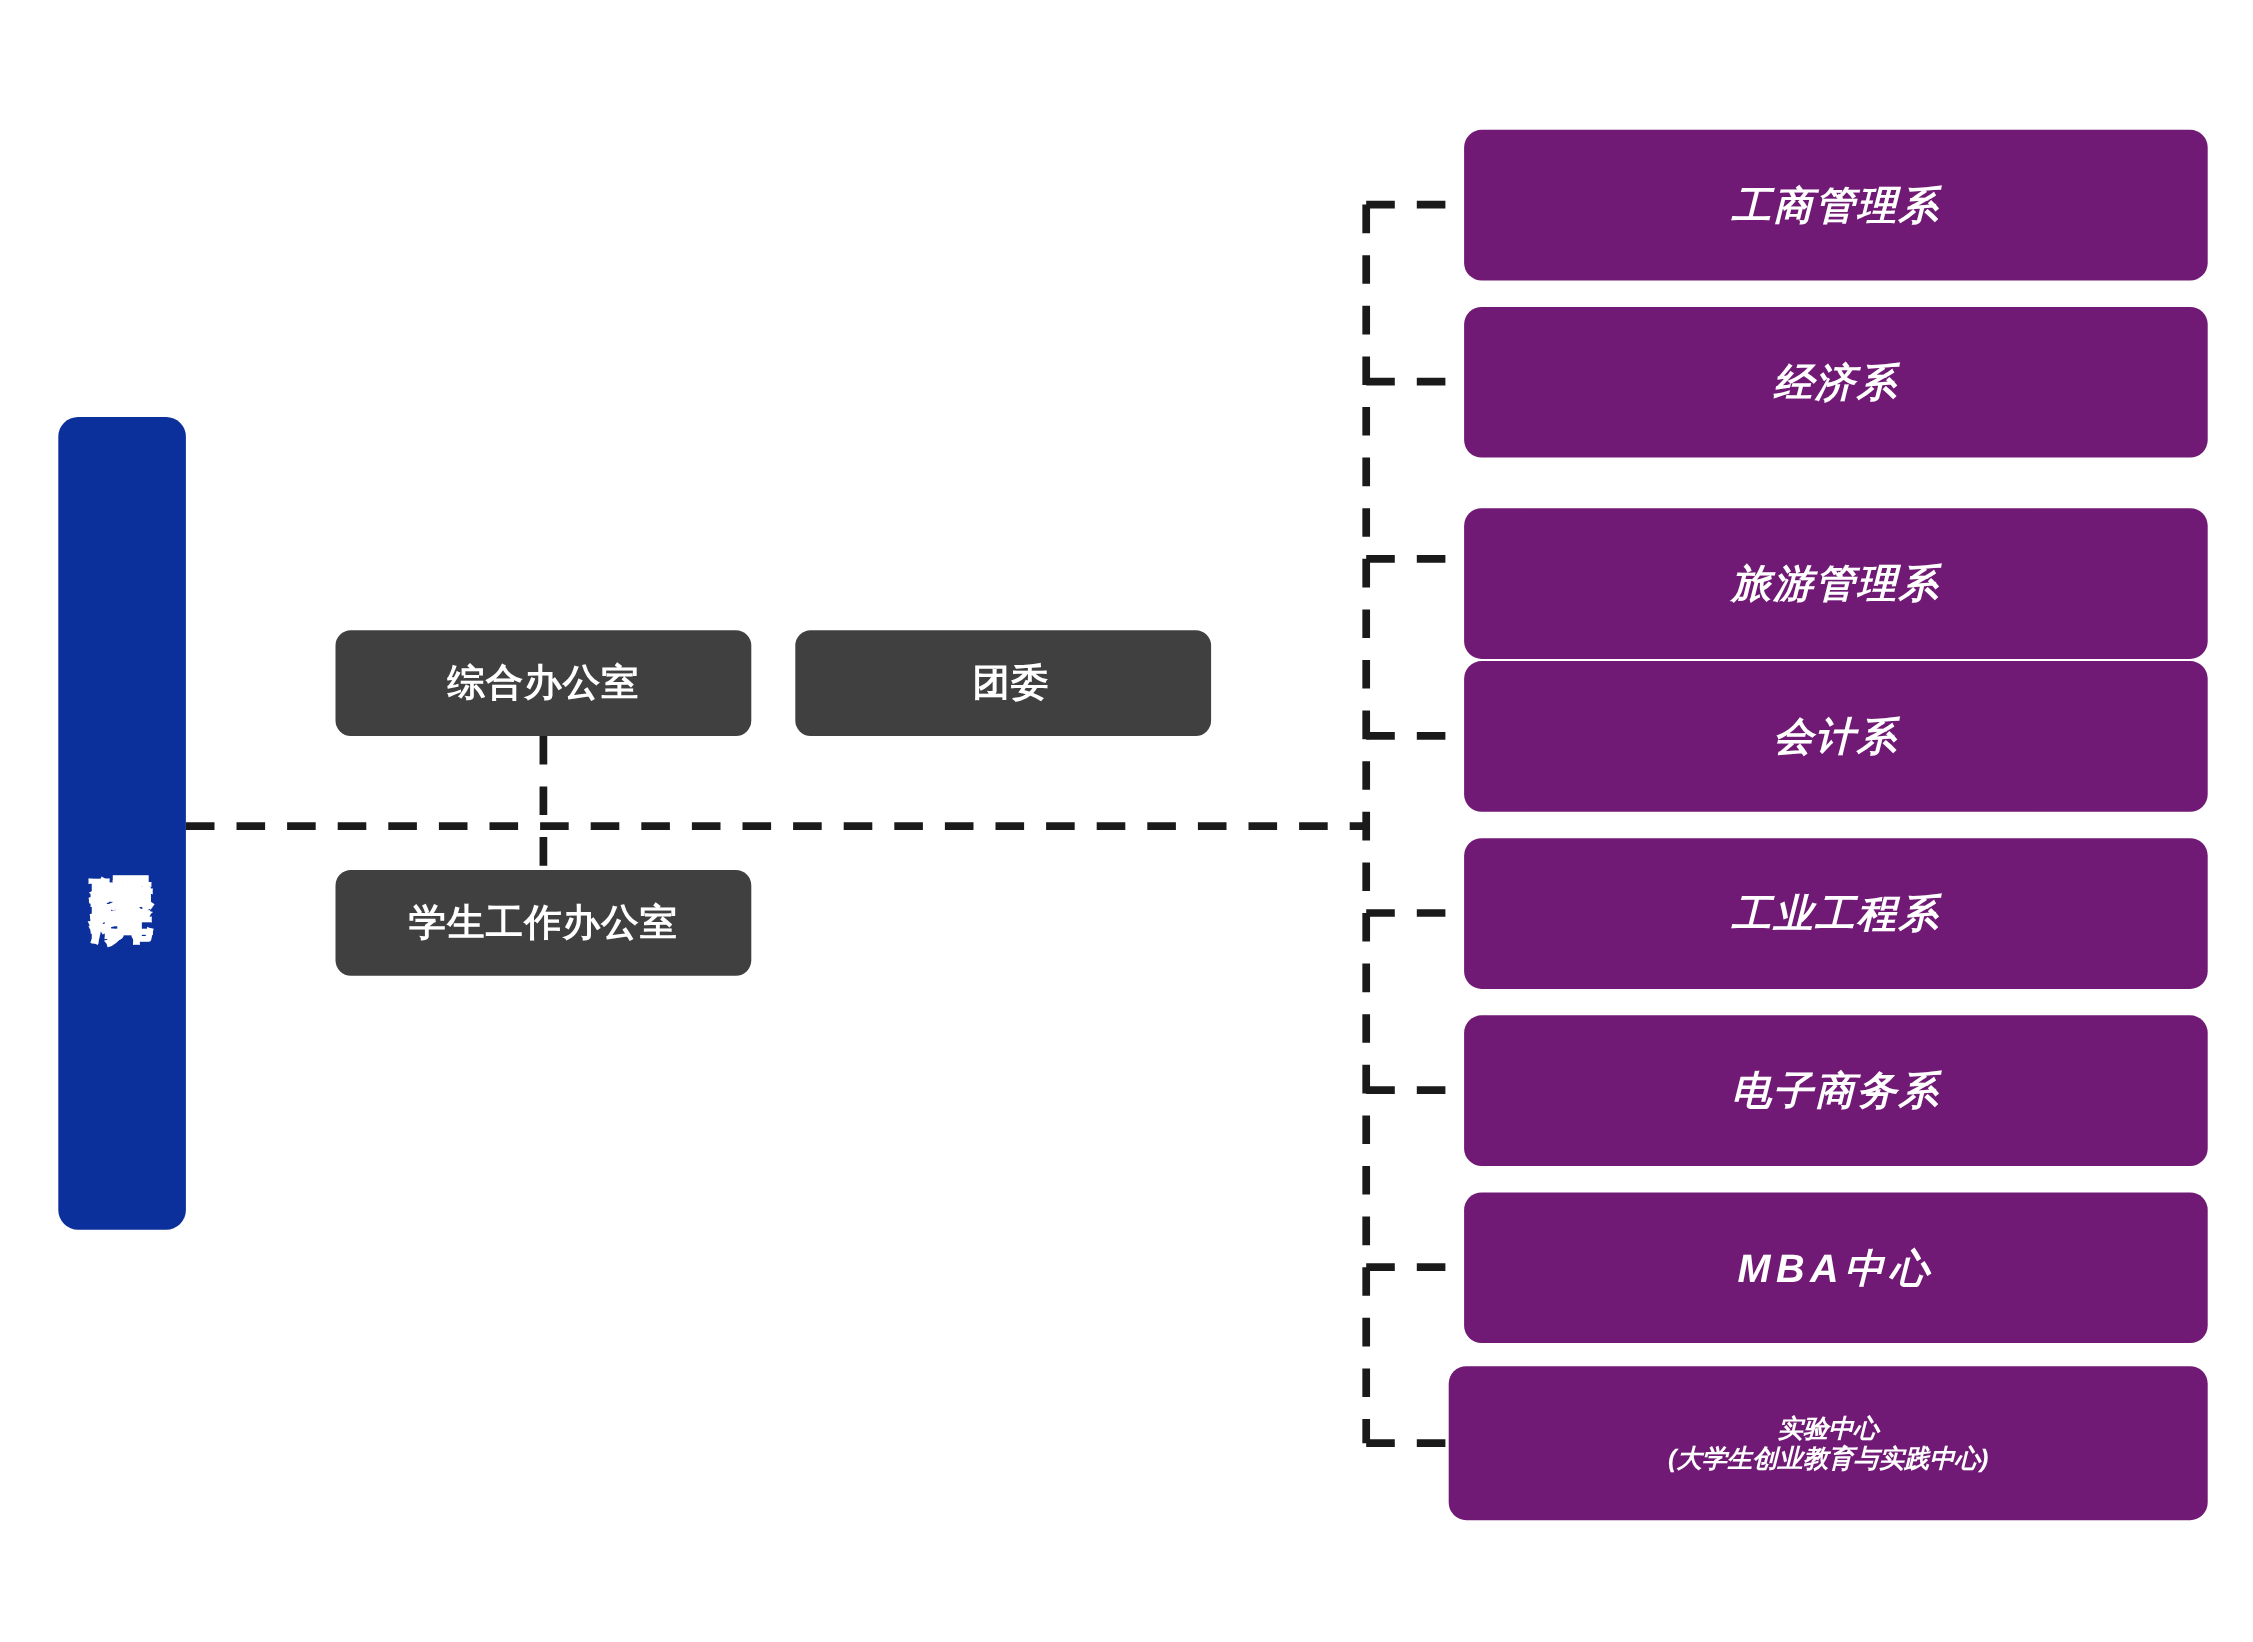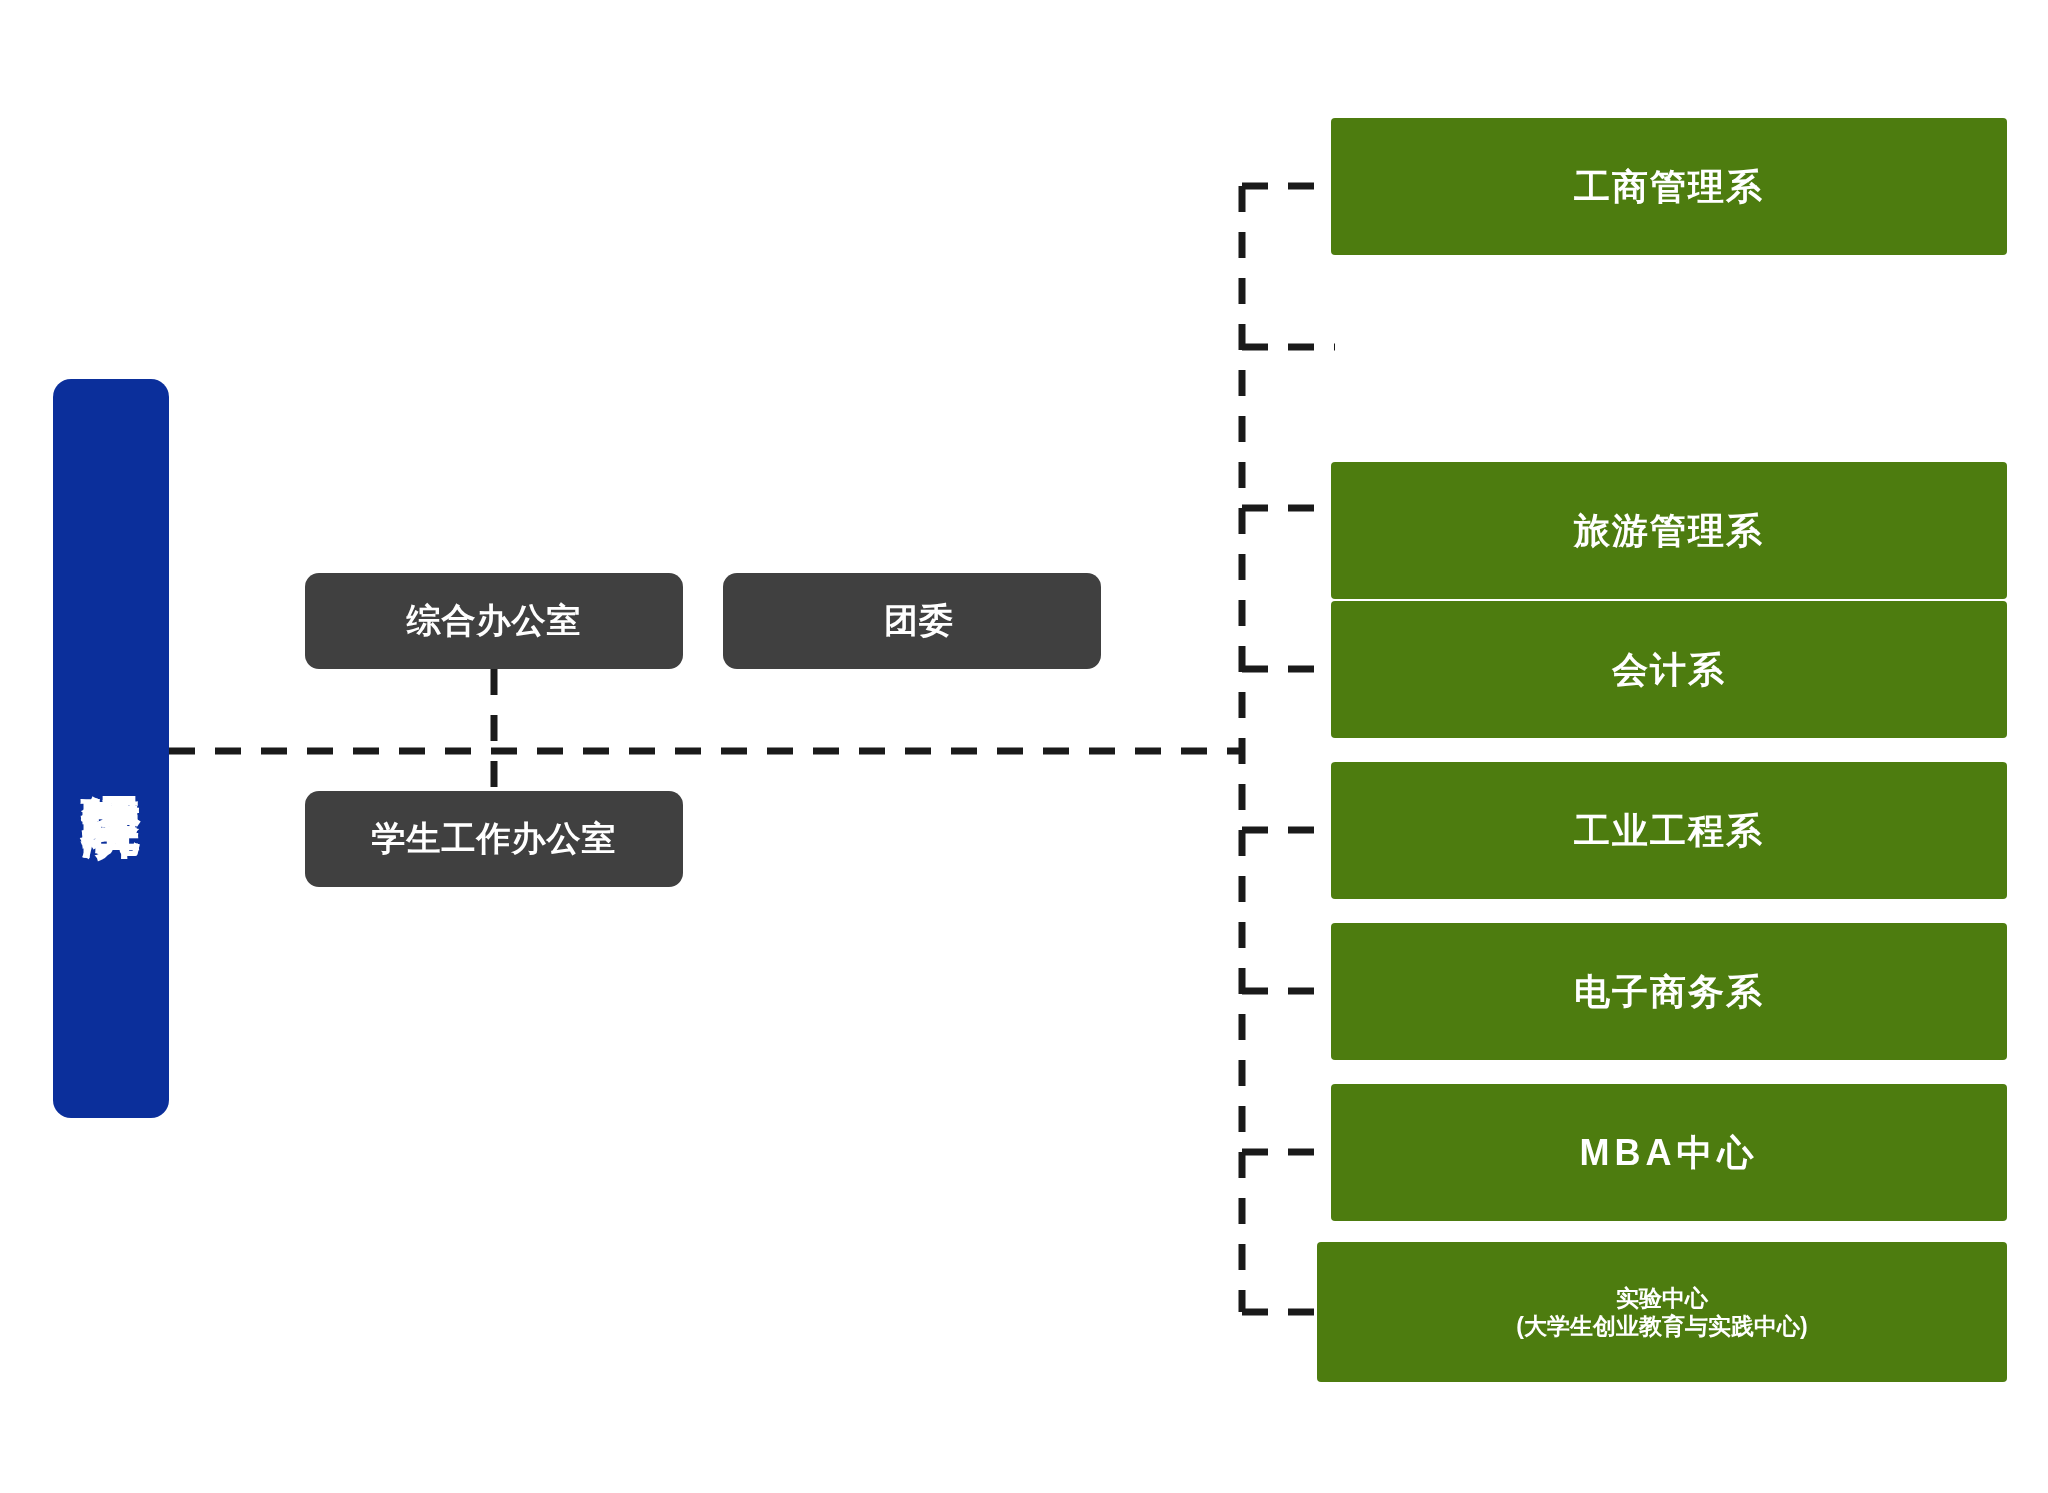--- a/index.html
+++ b/index.html
@@ -77,27 +77,28 @@
   #admin-office     { left: 305px; top: 573px;  width: 378px; height: 96px; }
   #admin-youth      { left: 723px; top: 573px;  width: 378px; height: 96px; padding-left: 14px; }
   #admin-student    { left: 305px; top: 791px;  width: 378px; height: 96px; justify-content: center; }
 
   
   .dept-node {
     position: absolute;
     left: 1331px;
     width: 676px;
     height: 137px;
-    background: #4d7c0f;
-    border-radius: 4px;
+    background: #701a75;
+    border-radius: 16px;
     display: flex;
     align-items: center;
     justify-content: center;
     text-align: center;
     box-sizing: border-box;
+    font-style: italic;
   }
   .dept-label {
     color: #ffffff;
     font-size: 36px;
     font-weight: 700;
     letter-spacing: 2px;
     line-height: 1.22;
     white-space: pre-line;
   }
   .dept-label.spaced {
@@ -154,20 +155,23 @@
   </div>
 
   <div class="admin-node" id="admin-student">
     <span class="admin-label">学生工作办公室</span>
   </div>
 
   <div class="dept-node" style="top:118px">
     <span class="dept-label">工商管理系</span>
   </div>
 
+  <div class="dept-node" style="top:279px">
+    <span class="dept-label">经济系</span>
+  </div>
 
   <div class="dept-node" style="top:462px">
     <span class="dept-label">旅游管理系</span>
   </div>
 
   <div class="dept-node" style="top:601px">
     <span class="dept-label">会计系</span>
   </div>
 
   <div class="dept-node" style="top:762px">

